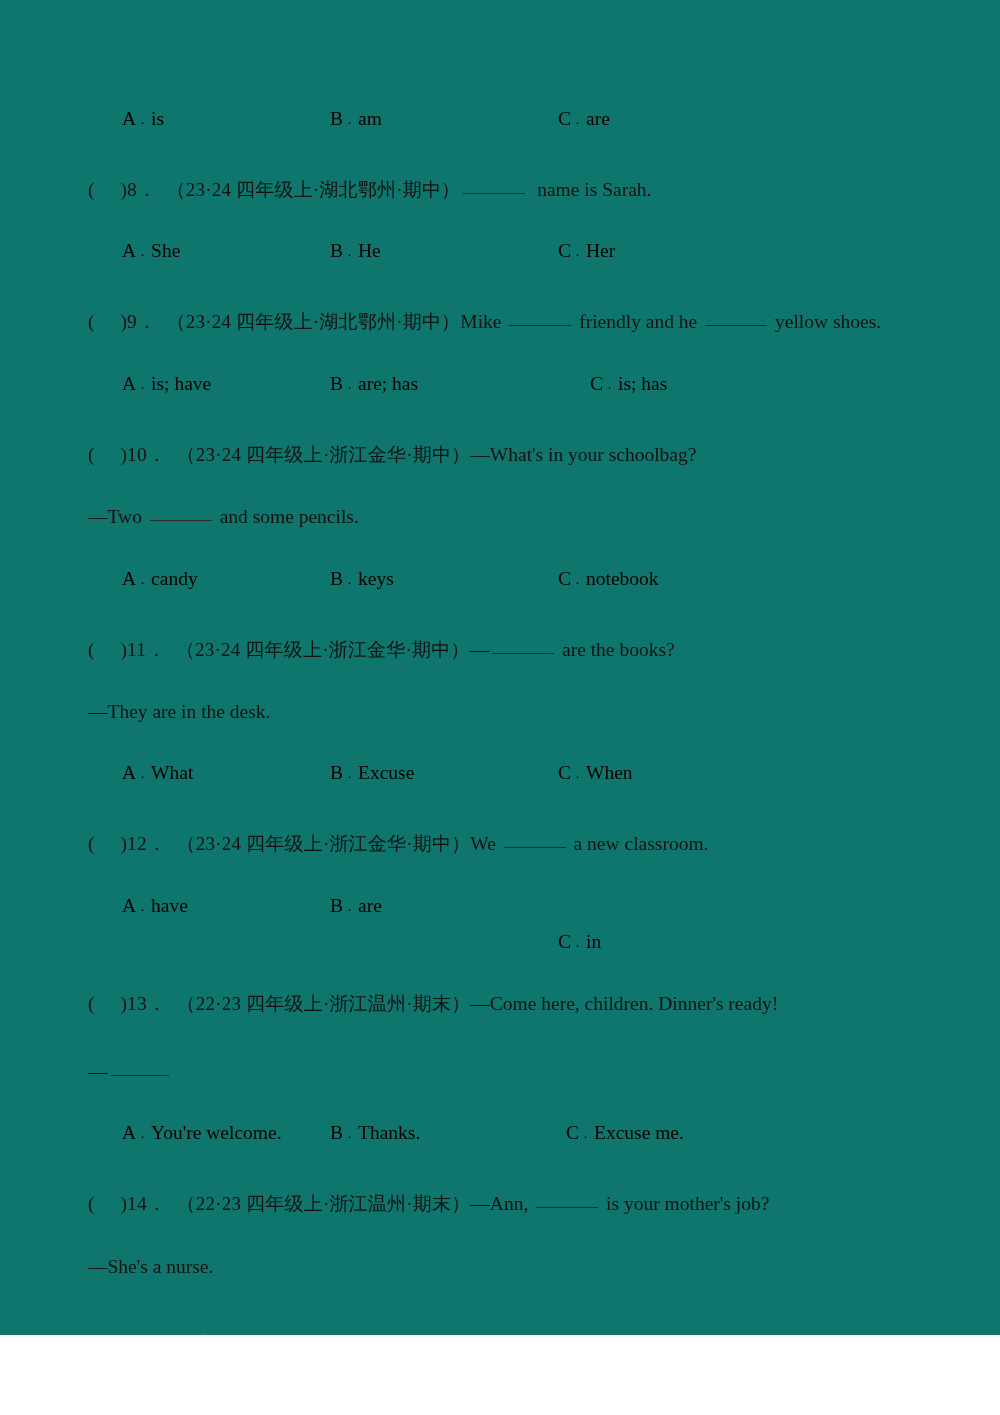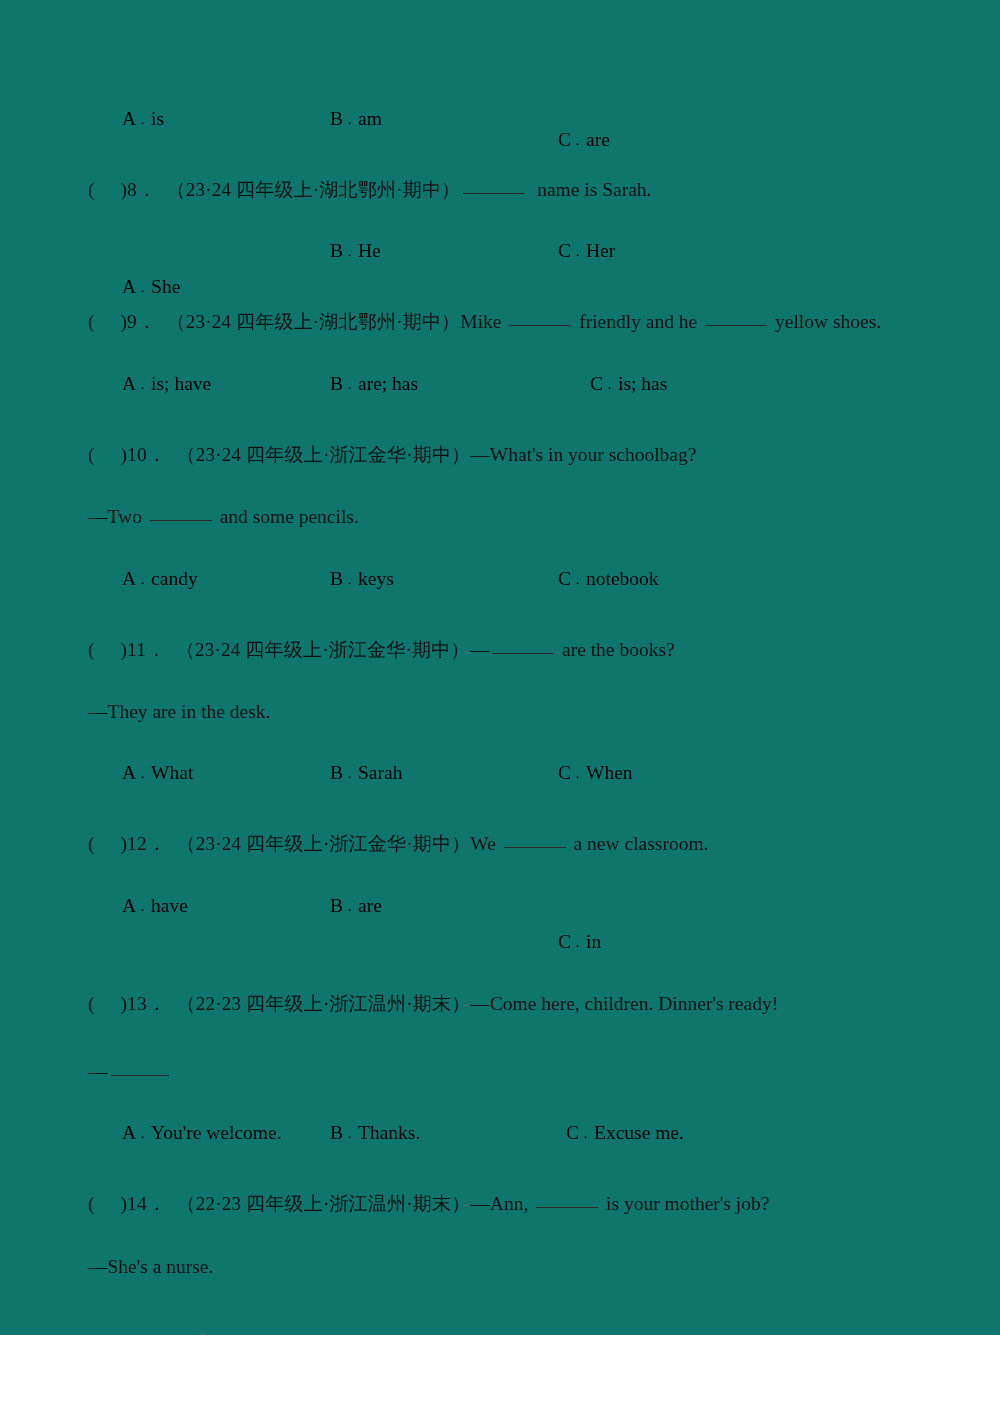--- a/index.html
+++ b/index.html
@@ -125,35 +125,35 @@
 <div class="page">
   <div class="content">
 
     <div class="opts">
       <span class="opt" style="left:34px;">
         <span class="opt-key">A</span><span class="opt-val">is</span>
       </span>
       <span class="opt" style="left:242px;">
         <span class="opt-key">B</span><span class="opt-val">am</span>
       </span>
-      <span class="opt" style="left:470px;margin-top:21px;">
+      <span class="opt" style="left:470px;">
         <span class="opt-key">C</span><span class="opt-val">are</span>
       </span>
     </div>
 
     <div class="spacer-l"></div>
 
     <div class="line q-line" style="padding-left:0;">
       <span class="q-paren-open">(</span><span class="q-gap"></span><span>)</span><span class="q-num">8</span><span class="q-dot">．</span><span class="src cjk">（23·24 四年级上·湖北鄂州·期中）</span><span class="blank"></span><span class="stem-text"> name is Sarah.</span>
     </div>
 
     <div class="spacer-m"></div>
 
     <div class="opts">
-      <span class="opt" style="left:34px;margin-top:36px;">
+      <span class="opt" style="left:34px;">
         <span class="opt-key">A</span><span class="opt-val">She</span>
       </span>
       <span class="opt" style="left:242px;">
         <span class="opt-key">B</span><span class="opt-val">He</span>
       </span>
       <span class="opt" style="left:470px;">
         <span class="opt-key">C</span><span class="opt-val">Her</span>
       </span>
     </div>
 
@@ -213,21 +213,21 @@
 
     <div class="line dlg-line">—They are in the desk.</div>
 
     <div class="spacer-m"></div>
 
     <div class="opts">
       <span class="opt" style="left:34px;">
         <span class="opt-key">A</span><span class="opt-val">What</span>
       </span>
       <span class="opt" style="left:242px;">
-        <span class="opt-key">B</span><span class="opt-val">Sarah</span>
+        <span class="opt-key">B</span><span class="opt-val">Excuse</span>
       </span>
       <span class="opt" style="left:470px;">
         <span class="opt-key">C</span><span class="opt-val">When</span>
       </span>
     </div>
 
     <div class="spacer-l"></div>
 
     <div class="line q-line" style="padding-left:0;">
       <span class="q-paren-open">(</span><span class="q-gap"></span><span>)</span><span class="q-num">12</span><span class="q-dot">．</span><span class="src cjk">（23·24 四年级上·浙江金华·期中）</span><span>We </span><span class="blank"></span><span> a new classroom.</span>

